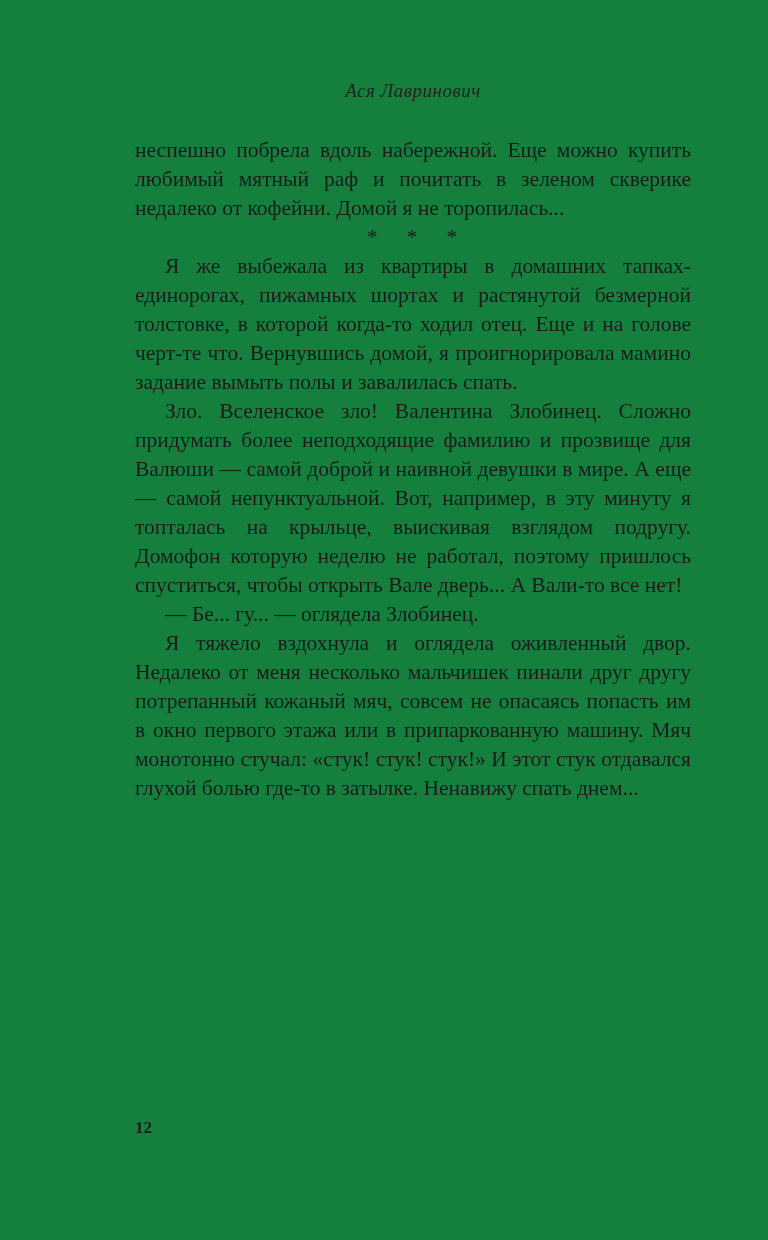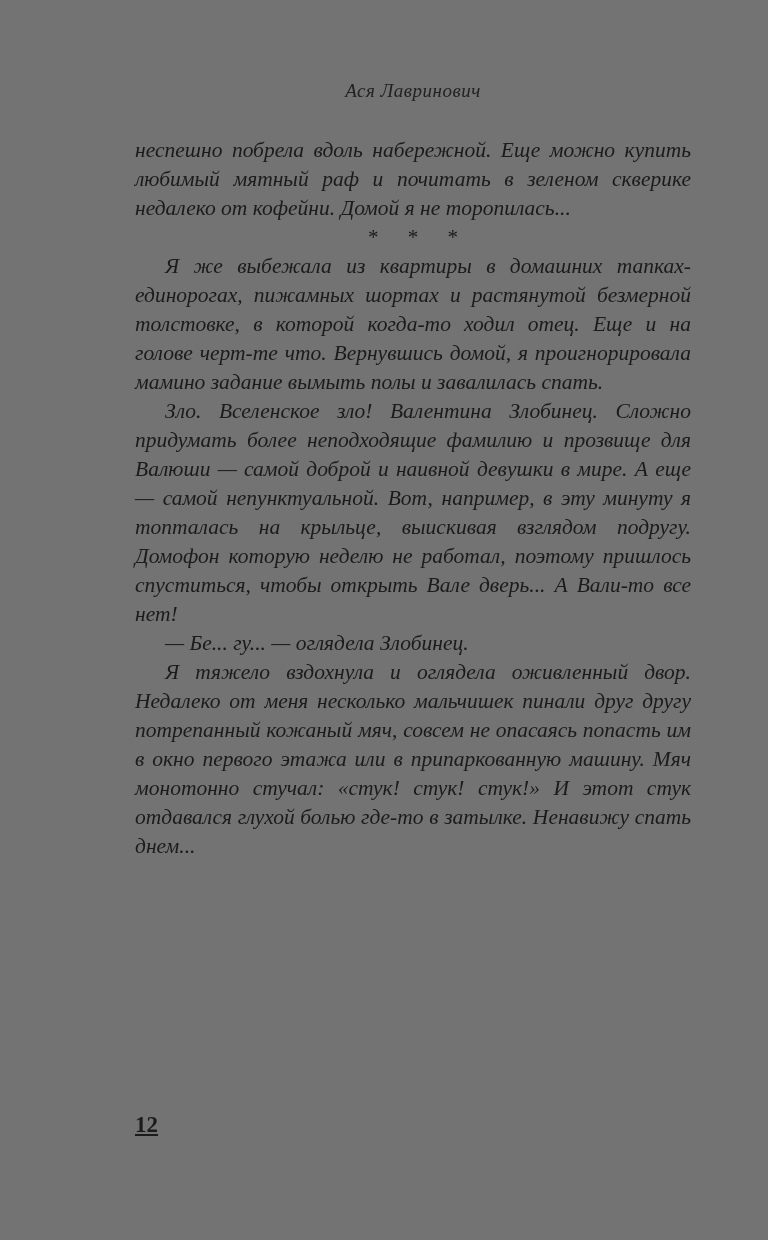--- a/index.html
+++ b/index.html
@@ -4,21 +4,21 @@
 <style>
   html, body {
     margin: 0;
     padding: 0;
     background: #ffffff;
   }
   .book-page {
     position: relative;
     width: 768px;
     height: 1240px;
-    background: #737373;
+    background: #15803d;
     font-family: "Liberation Serif", "DejaVu Serif", serif;
     color: #1b1b1b;
     box-sizing: border-box;
     overflow: hidden;
   }
   .running-head {
     position: absolute;
     top: 80px;
     left: 135px;
     width: 556px;
@@ -30,21 +30,20 @@
   }
   .text-block {
     position: absolute;
     top: 136px;
     left: 135px;
     width: 556px;
     font-size: 21.5px;
     line-height: 29px;
     text-align: justify;
     hyphens: auto;
-    font-style: italic;
     -webkit-hyphens: auto;
   }
   .text-block p {
     margin: 0;
     padding: 0;
     text-indent: 30px;
   }
   .text-block p.no-indent {
     text-indent: 0;
   }
@@ -54,24 +53,23 @@
     margin: 25px 0 26px 0;
     font-size: 21px;
     word-spacing: 20px;
     letter-spacing: 2px;
     color: #1b1b1b;
   }
   .page-number {
     position: absolute;
     left: 135px;
     bottom: 102px;
-    font-size: 23px;
+    font-size: 17px;
     font-weight: bold;
     color: #1b1b1b;
-    text-decoration: underline;
   }
 </style>
 </head>
 <body>
 
 <div class="book-page">
 
   <div class="running-head">Ася Лавринович</div>
 
   <div class="text-block">

